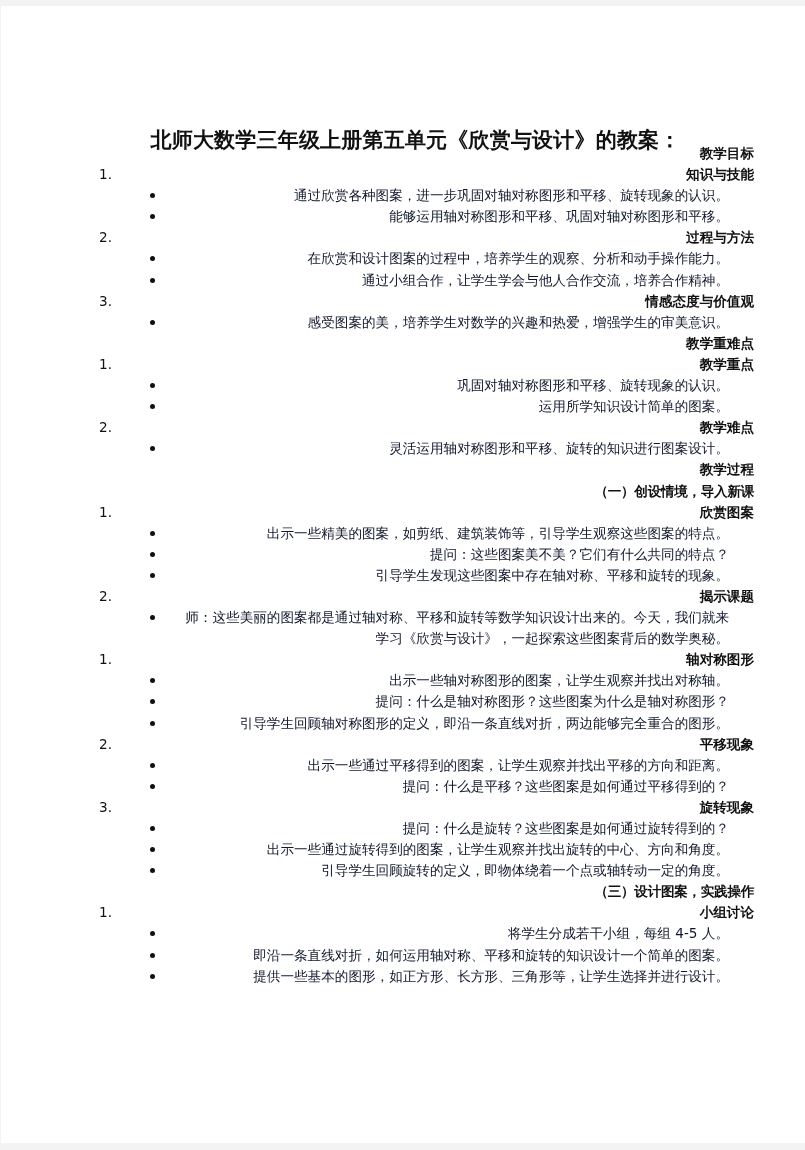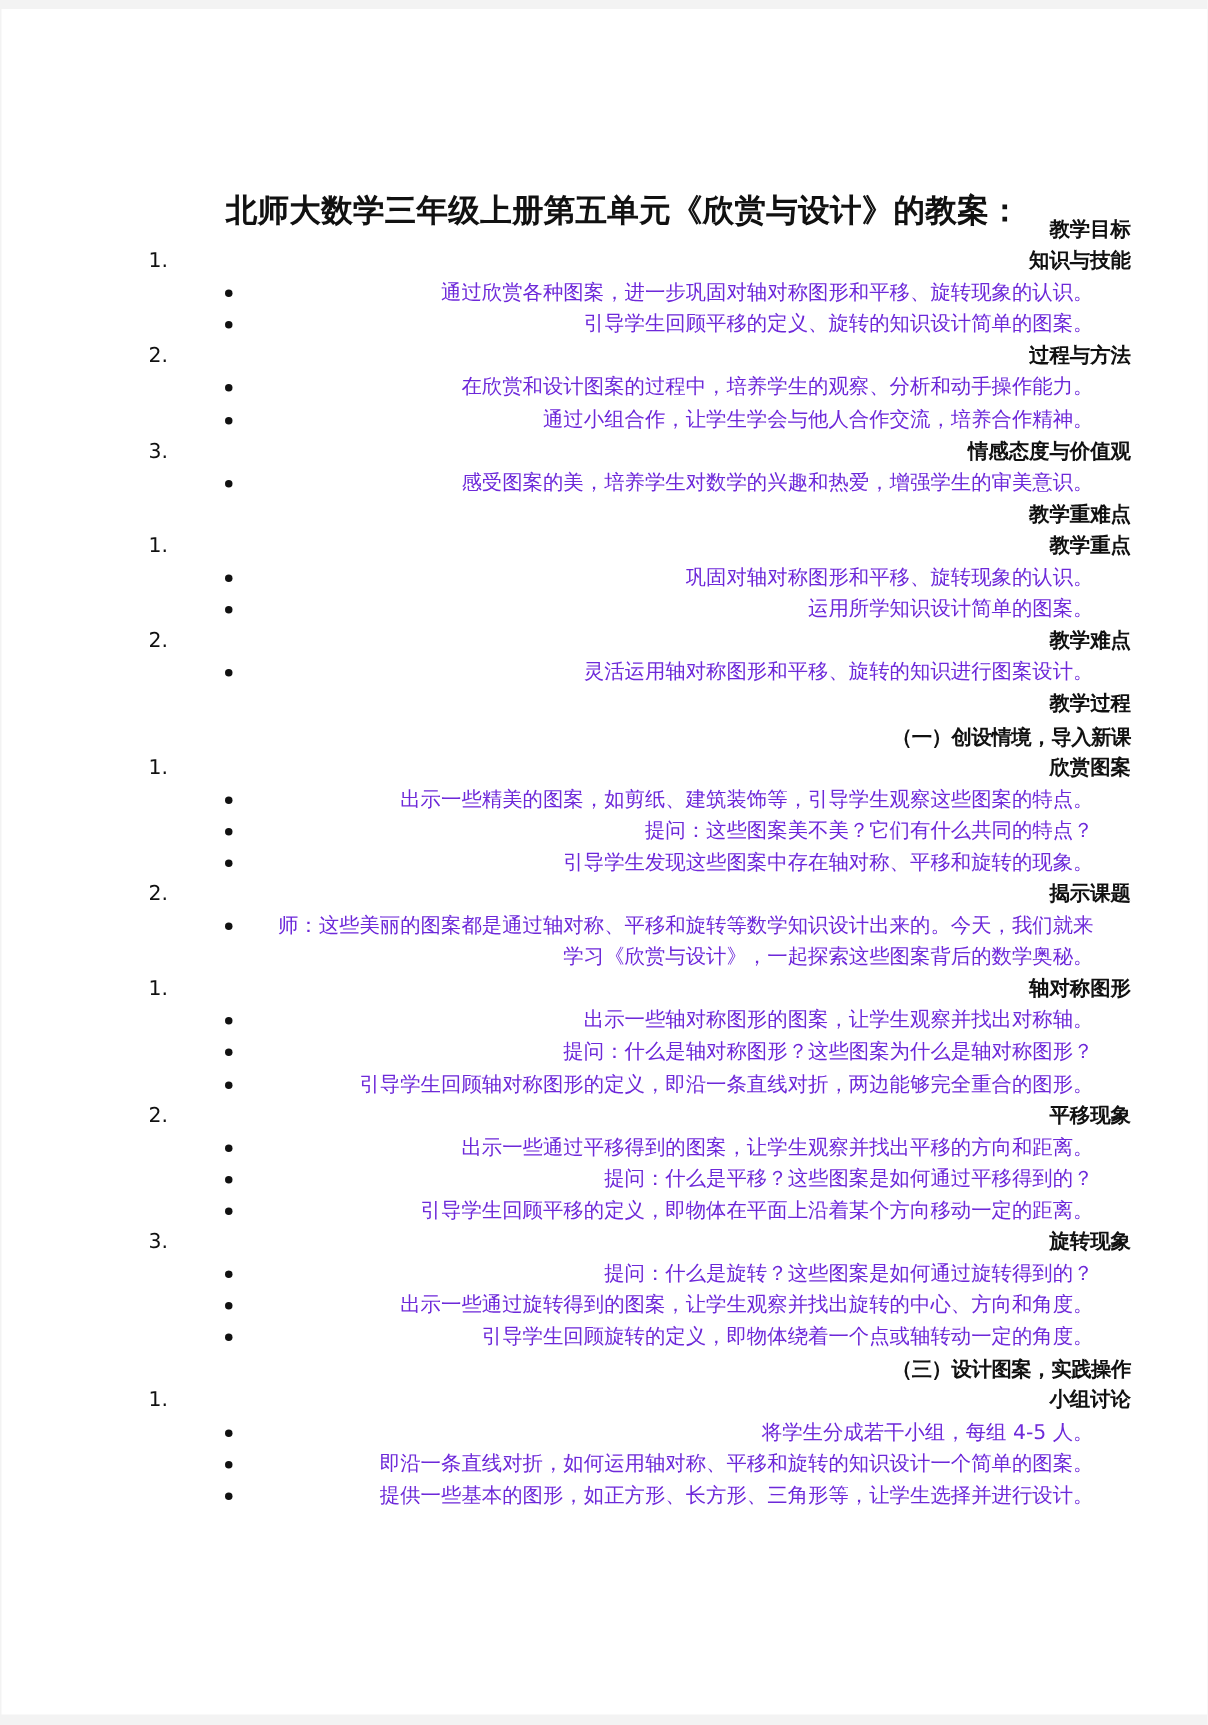--- a/index.html
+++ b/index.html
@@ -79,21 +79,21 @@
   }
   ul.bullets {
     list-style: none;
     margin: 0;
     padding: 0;
   }
   ul.bullets > li {
     position: relative;
     padding-left: 99px;
     width: 556px;
-    color: #6d28d9;
+    color: #0f172a;
   }
   ul.bullets > li::before {
     content: "";
     position: absolute;
     left: 76px;
     top: 8px;
     width: 5px;
     height: 5px;
     border-radius: 50%;
     background: #111;
@@ -110,21 +110,21 @@
     <div>
       <div class="sec-h">教学目标</div>
       <ol class="items">
         <li>
           <div class="item-head">
             <span class="item-num">1.</span>
             <span>知识与技能</span>
           </div>
           <ul class="bullets">
             <li>通过欣赏各种图案，进一步巩固对轴对称图形和平移、旋转现象的认识。</li>
-            <li>引导学生回顾平移的定义、旋转的知识设计简单的图案。</li>
+            <li>能够运用轴对称图形和平移、巩固对轴对称图形和平移。</li>
           </ul>
         </li>
         <li>
           <div class="item-head">
             <span class="item-num">2.</span>
             <span>过程与方法</span>
           </div>
           <ul class="bullets">
             <li>在欣赏和设计图案的过程中，培养学生的观察、分析和动手操作能力。</li>
             <li>通过小组合作，让学生学会与他人合作交流，培养合作精神。</li>
@@ -210,21 +210,20 @@
             </ul>
           </li>
           <li>
             <div class="item-head">
               <span class="item-num">2.</span>
               <span>平移现象</span>
             </div>
             <ul class="bullets">
               <li>出示一些通过平移得到的图案，让学生观察并找出平移的方向和距离。</li>
               <li>提问：什么是平移？这些图案是如何通过平移得到的？</li>
-              <li>引导学生回顾平移的定义，即物体在平面上沿着某个方向移动一定的距离。</li>
             </ul>
           </li>
           <li>
             <div class="item-head">
               <span class="item-num">3.</span>
               <span>旋转现象</span>
             </div>
             <ul class="bullets">
               <li>提问：什么是旋转？这些图案是如何通过旋转得到的？</li>
               <li>出示一些通过旋转得到的图案，让学生观察并找出旋转的中心、方向和角度。</li>

